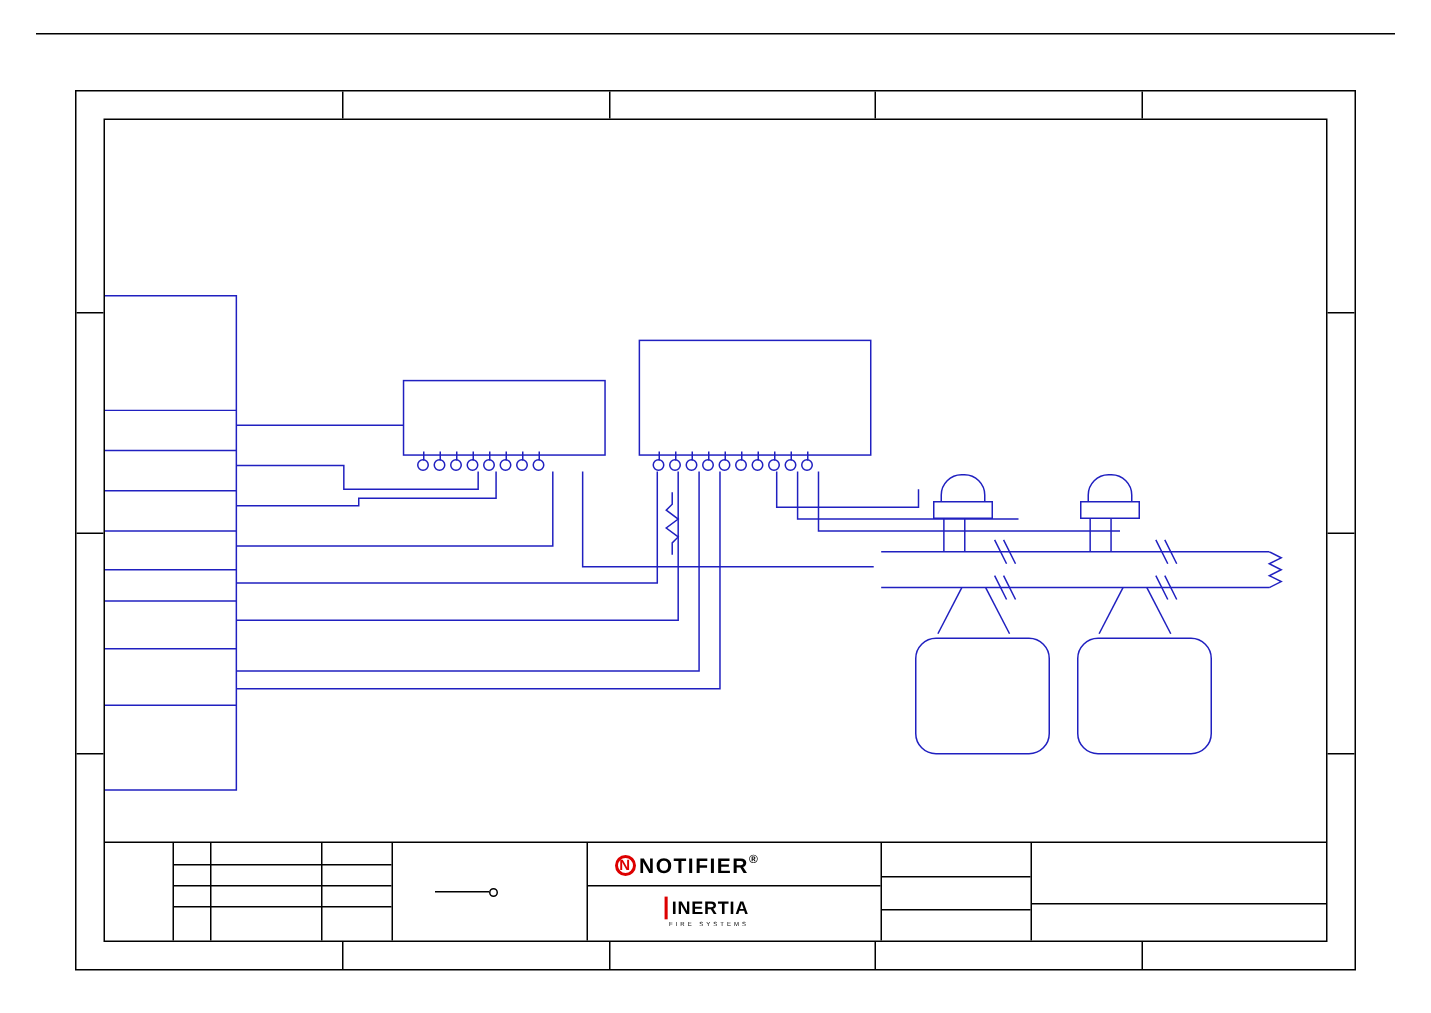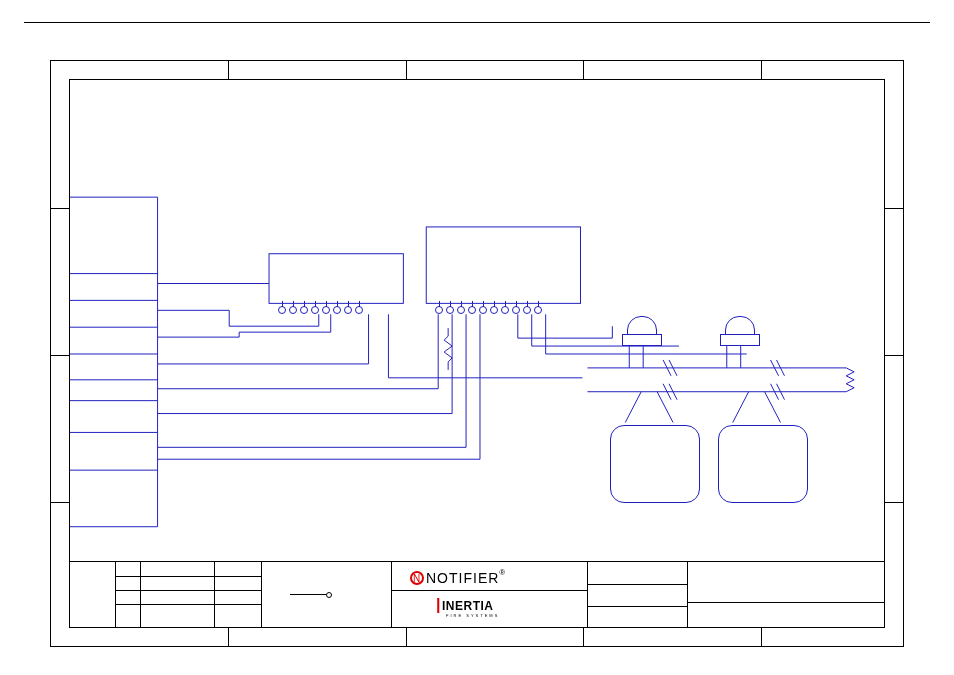--- a/index.html
+++ b/index.html
@@ -106,21 +106,21 @@
     position: relative;
   }
   .tb-col:last-child { border-right: none; }
   .tb-row-line {
     position: absolute;
     left: 0; right: 0; height: 1px;
     background: #000;
   }
   .logo {
     position: absolute;
-    font-weight: 400;
+    font-weight: 700;
     letter-spacing: 1px;
   }
   .logo .n-circle{
     display:inline-block;
     width:14px;height:14px;border:2px solid #d00;border-radius:50%;
     color:#d00;font-size:10px;line-height:12px;text-align:center;
     vertical-align:middle;margin-right:2px;
   }
   .logo-text{ color:#000; font-size:14px; vertical-align:middle;}
   .reg{font-size:8px; vertical-align:top;}
@@ -263,21 +263,21 @@
       <div class="tb-col" style="width:130px;">
         <div class="mini-circle" style="left:64px; top:30px;"></div>
         <div style="position:absolute;left:28px;top:32px;width:36px;height:1px;background:#000"></div>
       </div>
 
       <div class="tb-col" style="width:196px; position:relative;">
         <div class="logo" style="left:18px; top:6px;">
           <span class="n-circle">N</span><span class="logo-text">NOTIFIER</span><span class="reg">®</span>
         </div>
         <div class="tb-row-line" style="top:28px"></div>
-        <div class="inertia" style="left:44px; top:34px;">
+        <div class="inertia" style="left:44px; top:34px;text-align:right;">
           <span class="bar">|</span><span>INERTIA</span>
           <div style="font-size:4px;letter-spacing:2px;font-weight:400;margin-left:10px;margin-top:-1px">FIRE SYSTEMS</div>
         </div>
       </div>
 
       <div class="tb-col" style="width:100px;">
         <div class="tb-row-line" style="top:22px"></div>
         <div class="tb-row-line" style="top:44px"></div>
       </div>
 

